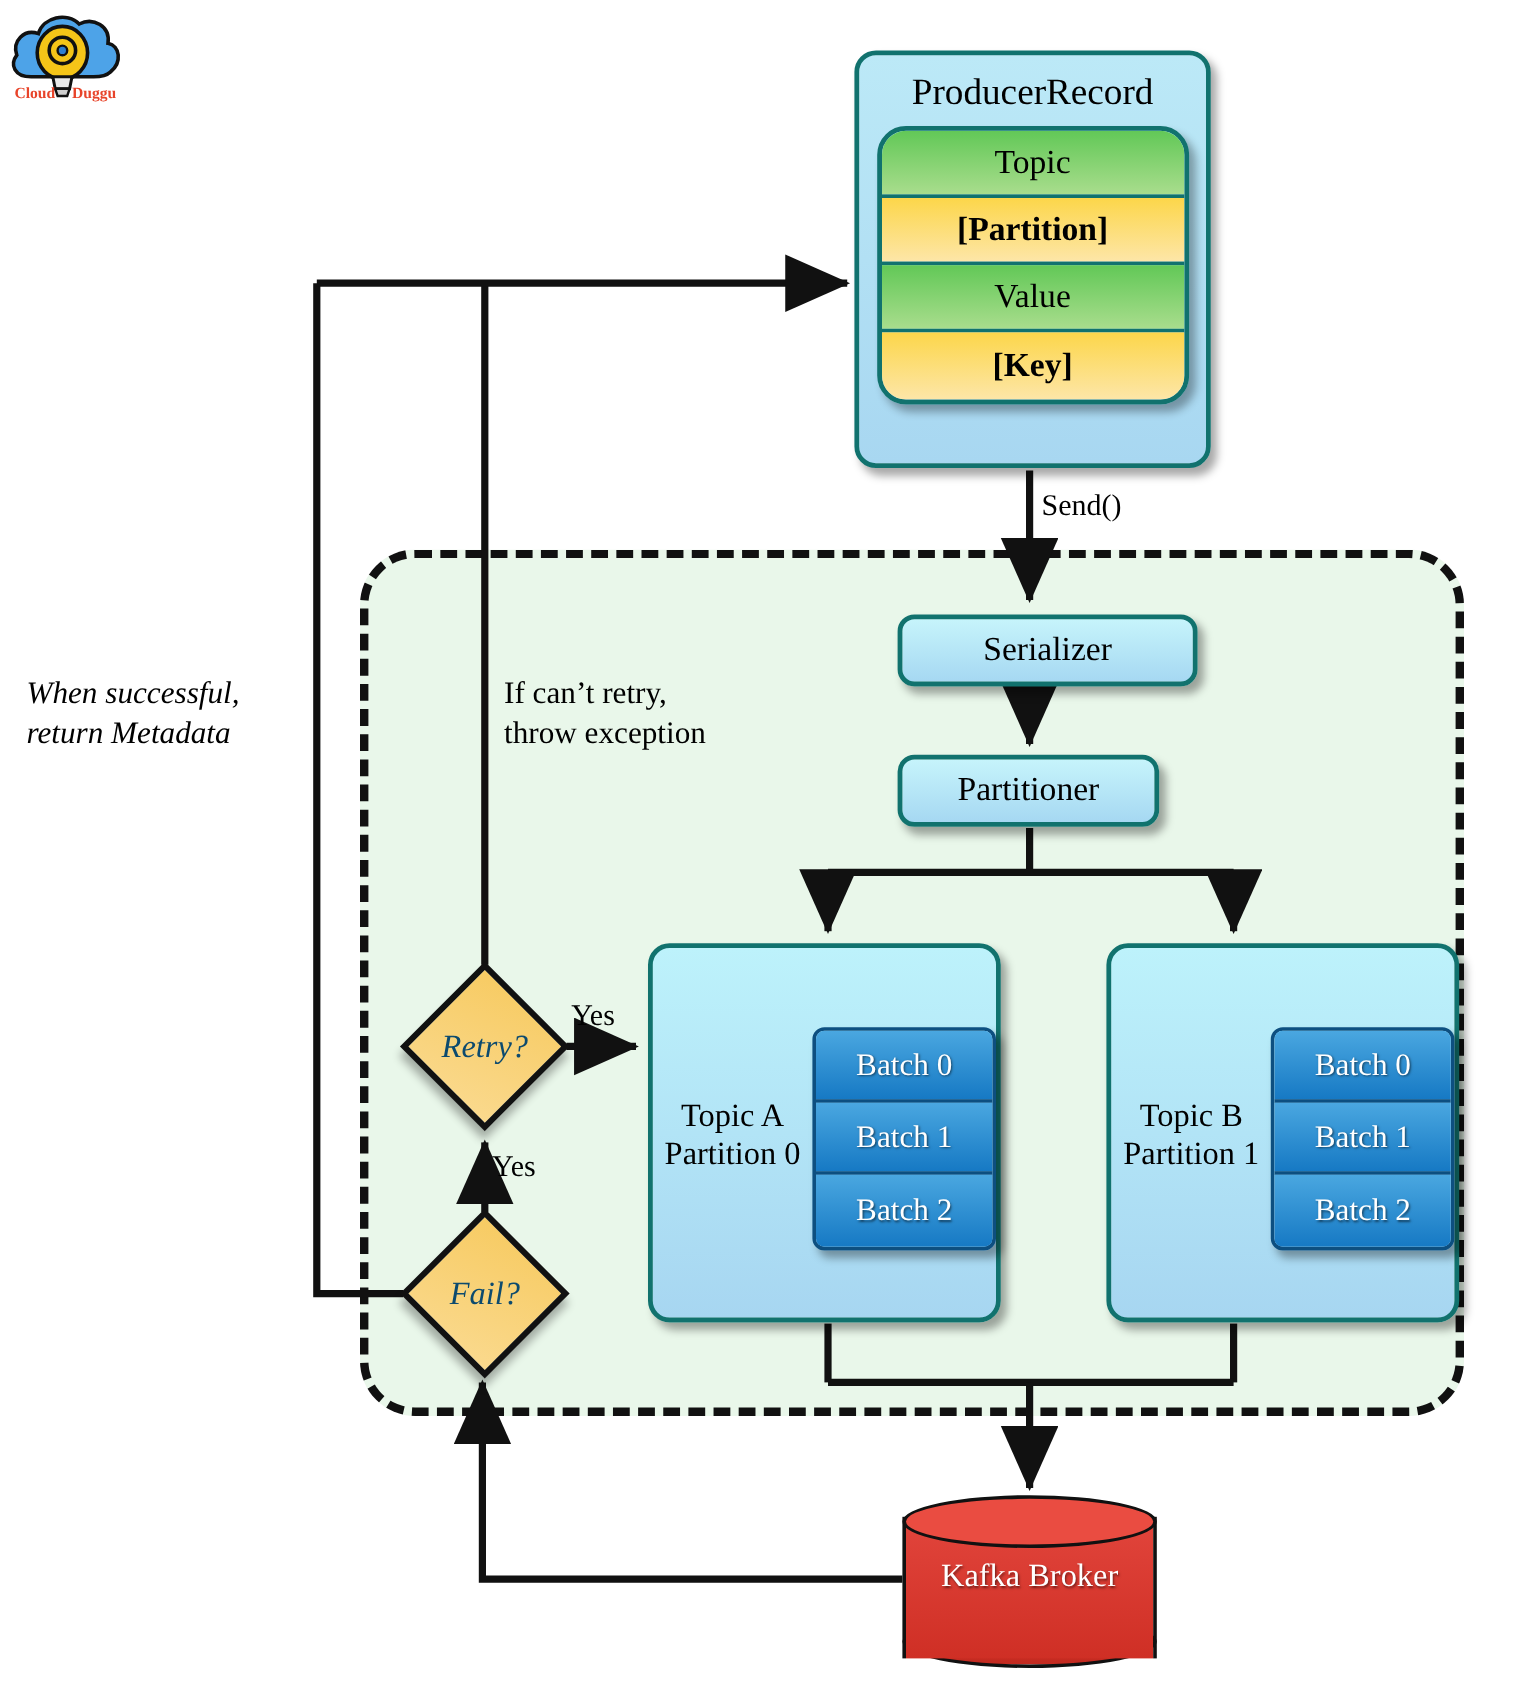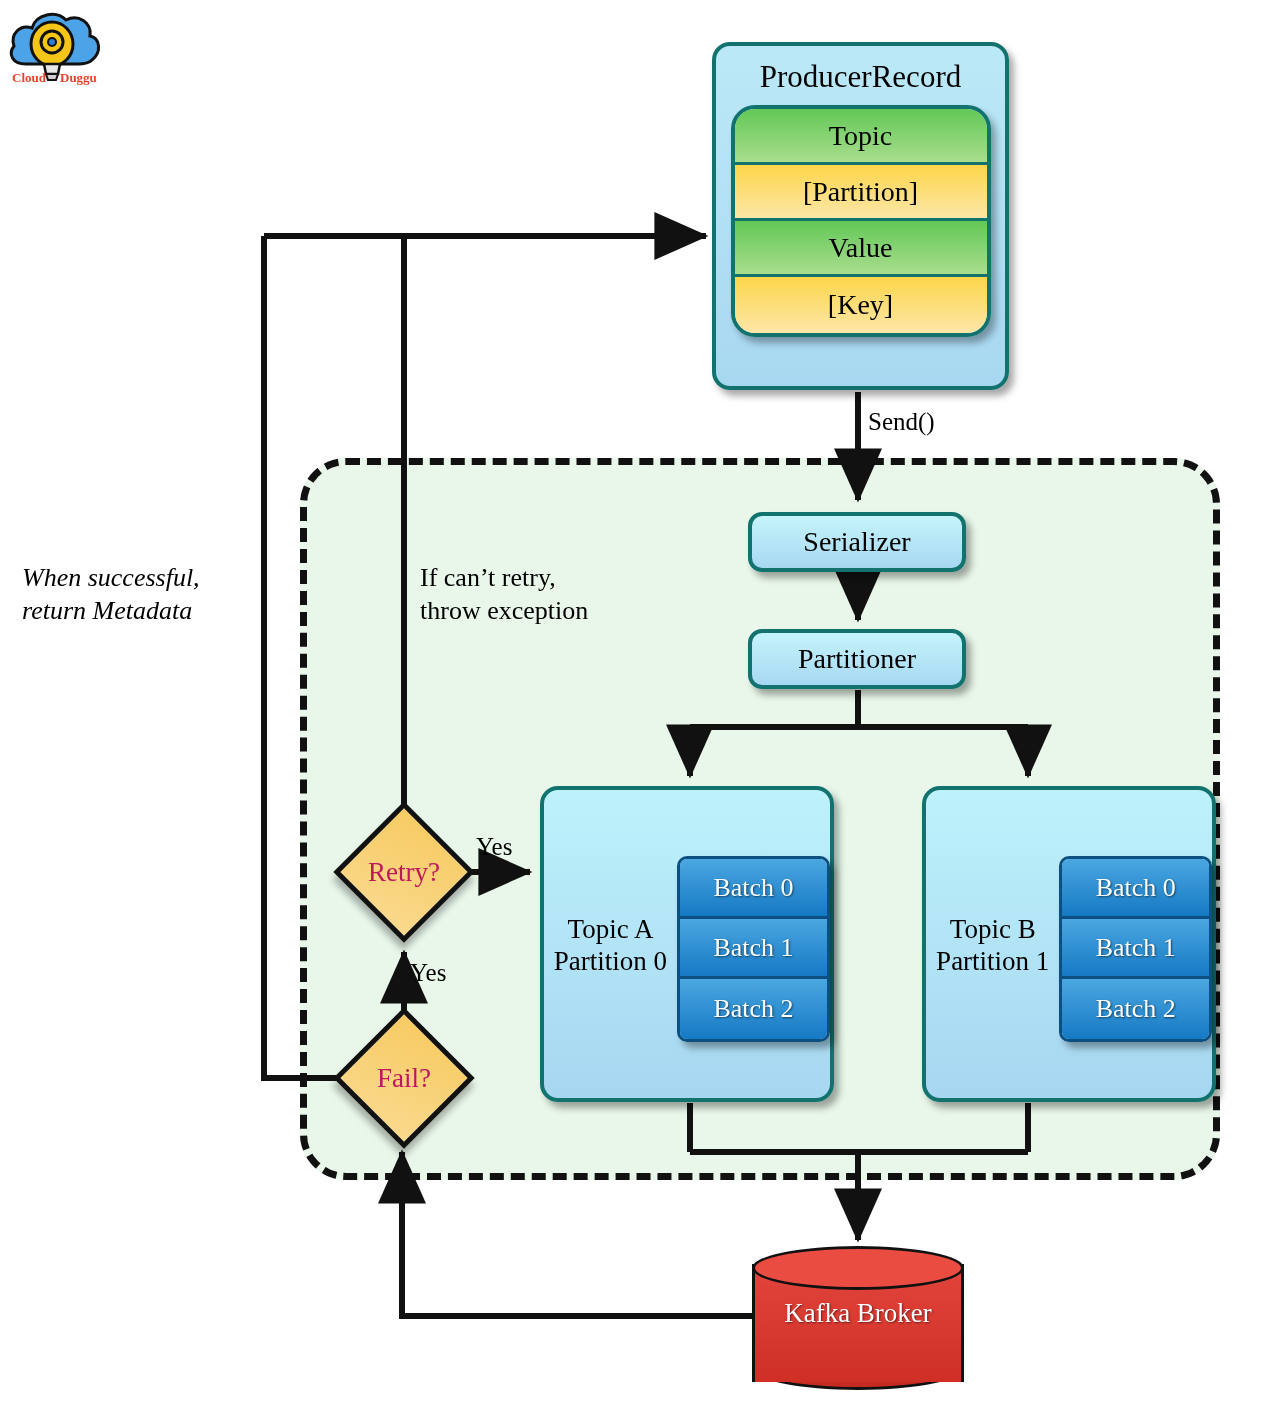--- a/index.html
+++ b/index.html
@@ -83,25 +83,25 @@
     display: flex;
     align-items: center;
     justify-content: center;
     font-size: 28px;
     color: #000;
     border-bottom: 3px solid #11726e;
     box-sizing: border-box;
   }
   .pr-field:last-child { border-bottom: none; }
   .pr-field.green  { background: linear-gradient(180deg, #62c857 0%, #a9dd8d 100%); }
-  .pr-field.yellow { background: linear-gradient(180deg, #fcd64a 0%, #fde6a8 100%); }
+  .pr-field.yellow { background: linear-gradient(180deg, #fcd64a 0%, #fde6a8 100%); font-weight: bold; }
 
   #serializer {
     left: 748px; top: 512px;
-    width: 218px; height: 60px;
+    width: 250px; height: 60px;
     font-size: 28px;
   }
   #partitioner {
     left: 748px; top: 629px;
     width: 218px; height: 60px;
     font-size: 28px;
   }
 
   
   .topic-box {
@@ -157,21 +157,22 @@
     box-sizing: border-box;
   }
   .diamond-label {
     position: absolute;
     left: 0; top: 0;
     width: 136px; height: 136px;
     display: flex;
     align-items: center;
     justify-content: center;
     font-size: 27px;
-    color: #be185d;
+    color: #0c4a6e;
+    font-style: italic;
   }
   #retry-diamond { left: 336px; top: 804px; }
   #fail-diamond  { left: 336px; top: 1010px; }
 
   
   #kafka-broker {
     position: absolute;
     left: 752px; top: 1246px;
     width: 212px; height: 152px;
   }

